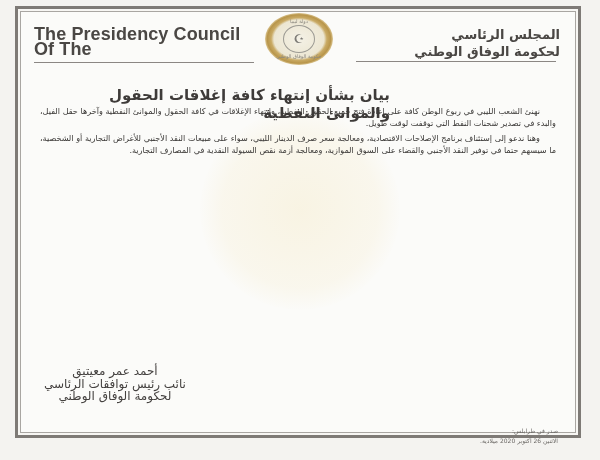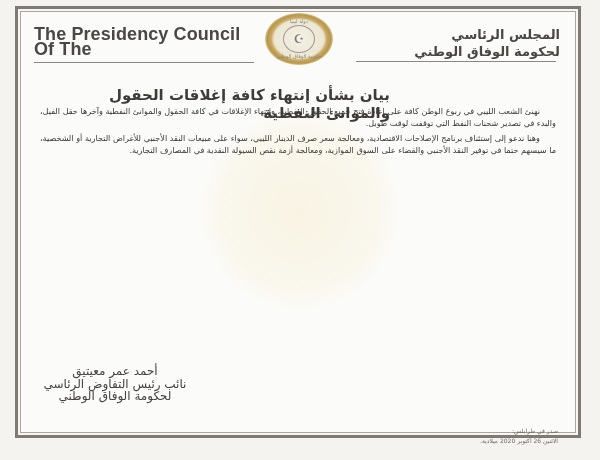--- a/index.html
+++ b/index.html
@@ -176,21 +176,21 @@
 
   <div class="title">بيان بشأن إنتهاء كافة إغلاقات الحقول والموانئ النفطية</div>
 
   <div class="body">
     <p>نهنئ الشعب الليبي في ربوع الوطن كافة على إعادة فتح جميع الحقول النفطية، وإنتهاء الإغلاقات في كافة الحقول والموانئ النفطية وآخرها حقل الفيل، والبدء في تصدير شحنات النفط التي توقفت لوقت طويل.</p>
     <p>وهنا ندعو إلى إستئناف برنامج الإصلاحات الاقتصادية، ومعالجة سعر صرف الدينار الليبي، سواء على مبيعات النقد الأجنبي للأغراض التجارية أو الشخصية، ما سيسهم حتما في توفير النقد الأجنبي والقضاء على السوق الموازية، ومعالجة أزمة نقص السيولة النقدية في المصارف التجارية.</p>
   </div>
 
   <div class="signature">
     <div>أحمد عمر معيتيق</div>
-    <div>نائب رئيس التفاوض الرئاسي</div>
+    <div>نائب رئيس توافقات الرئاسي</div>
     <div>لحكومة الوفاق الوطني</div>
   </div>
 
   <div class="footer">
     <div>صدر في طرابلس:</div>
     <div>الاثنين 26 أكتوبر 2020 ميلادية.</div>
   </div>
 </div>
 
 </body></html>

